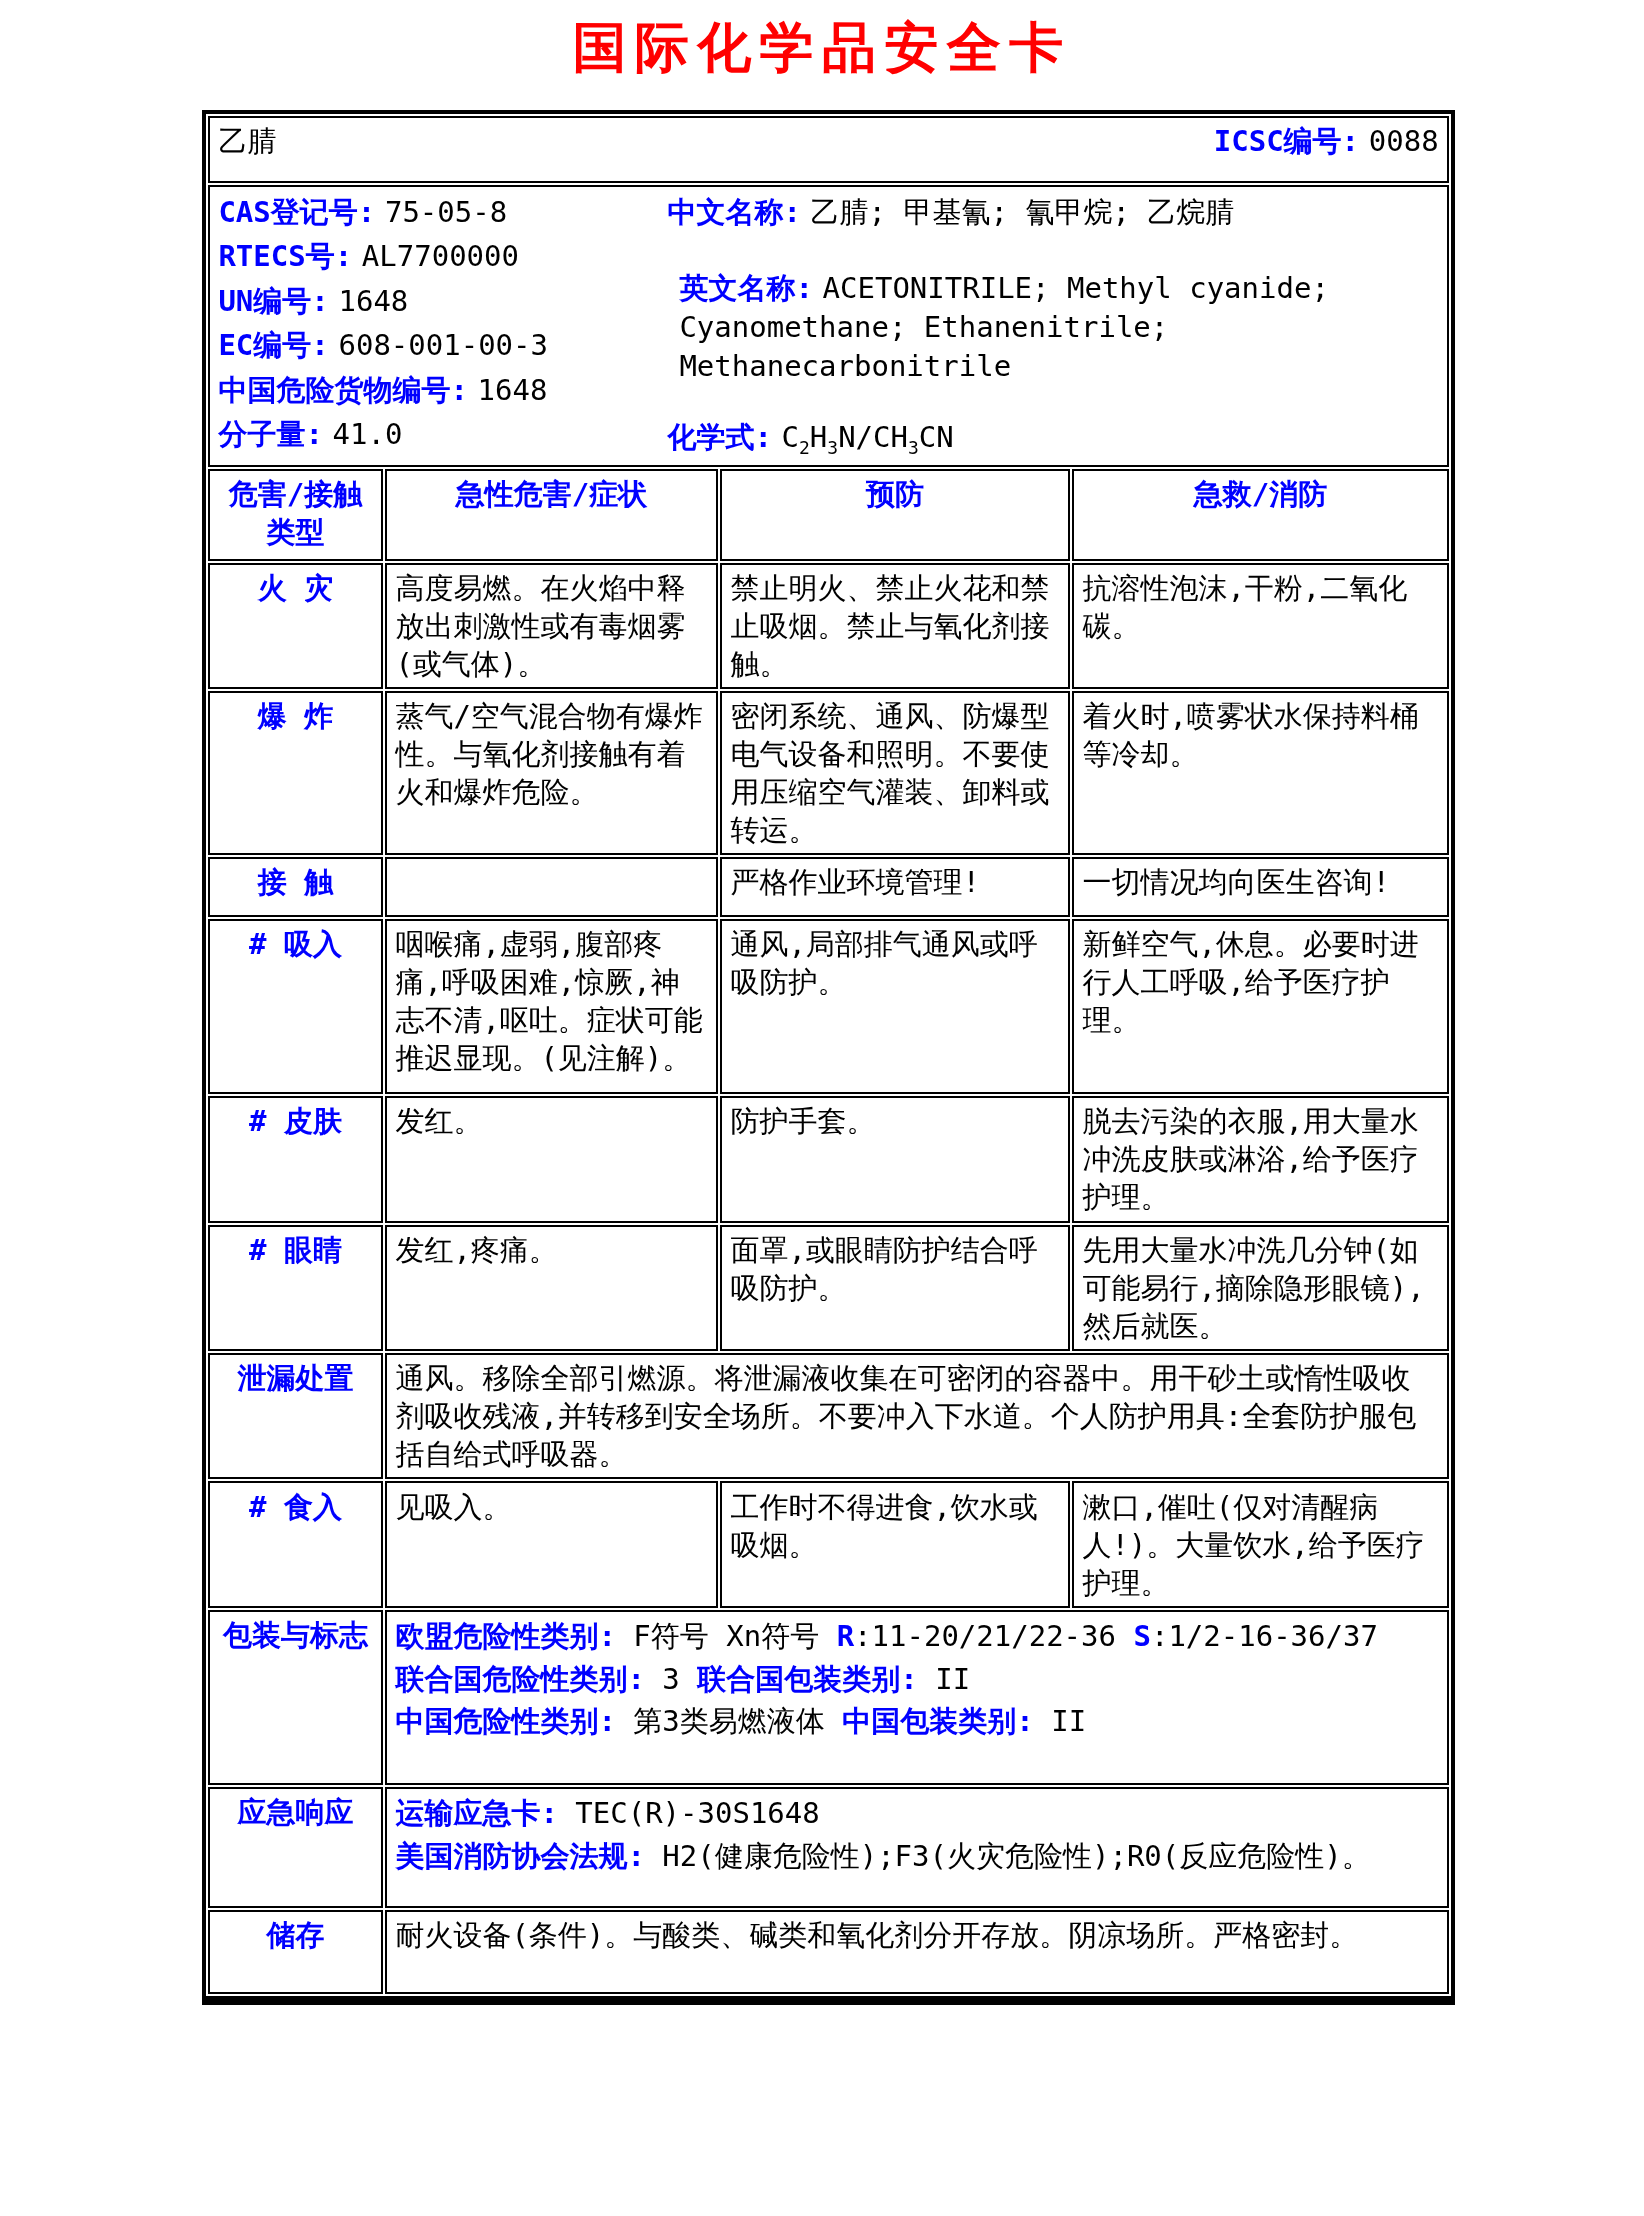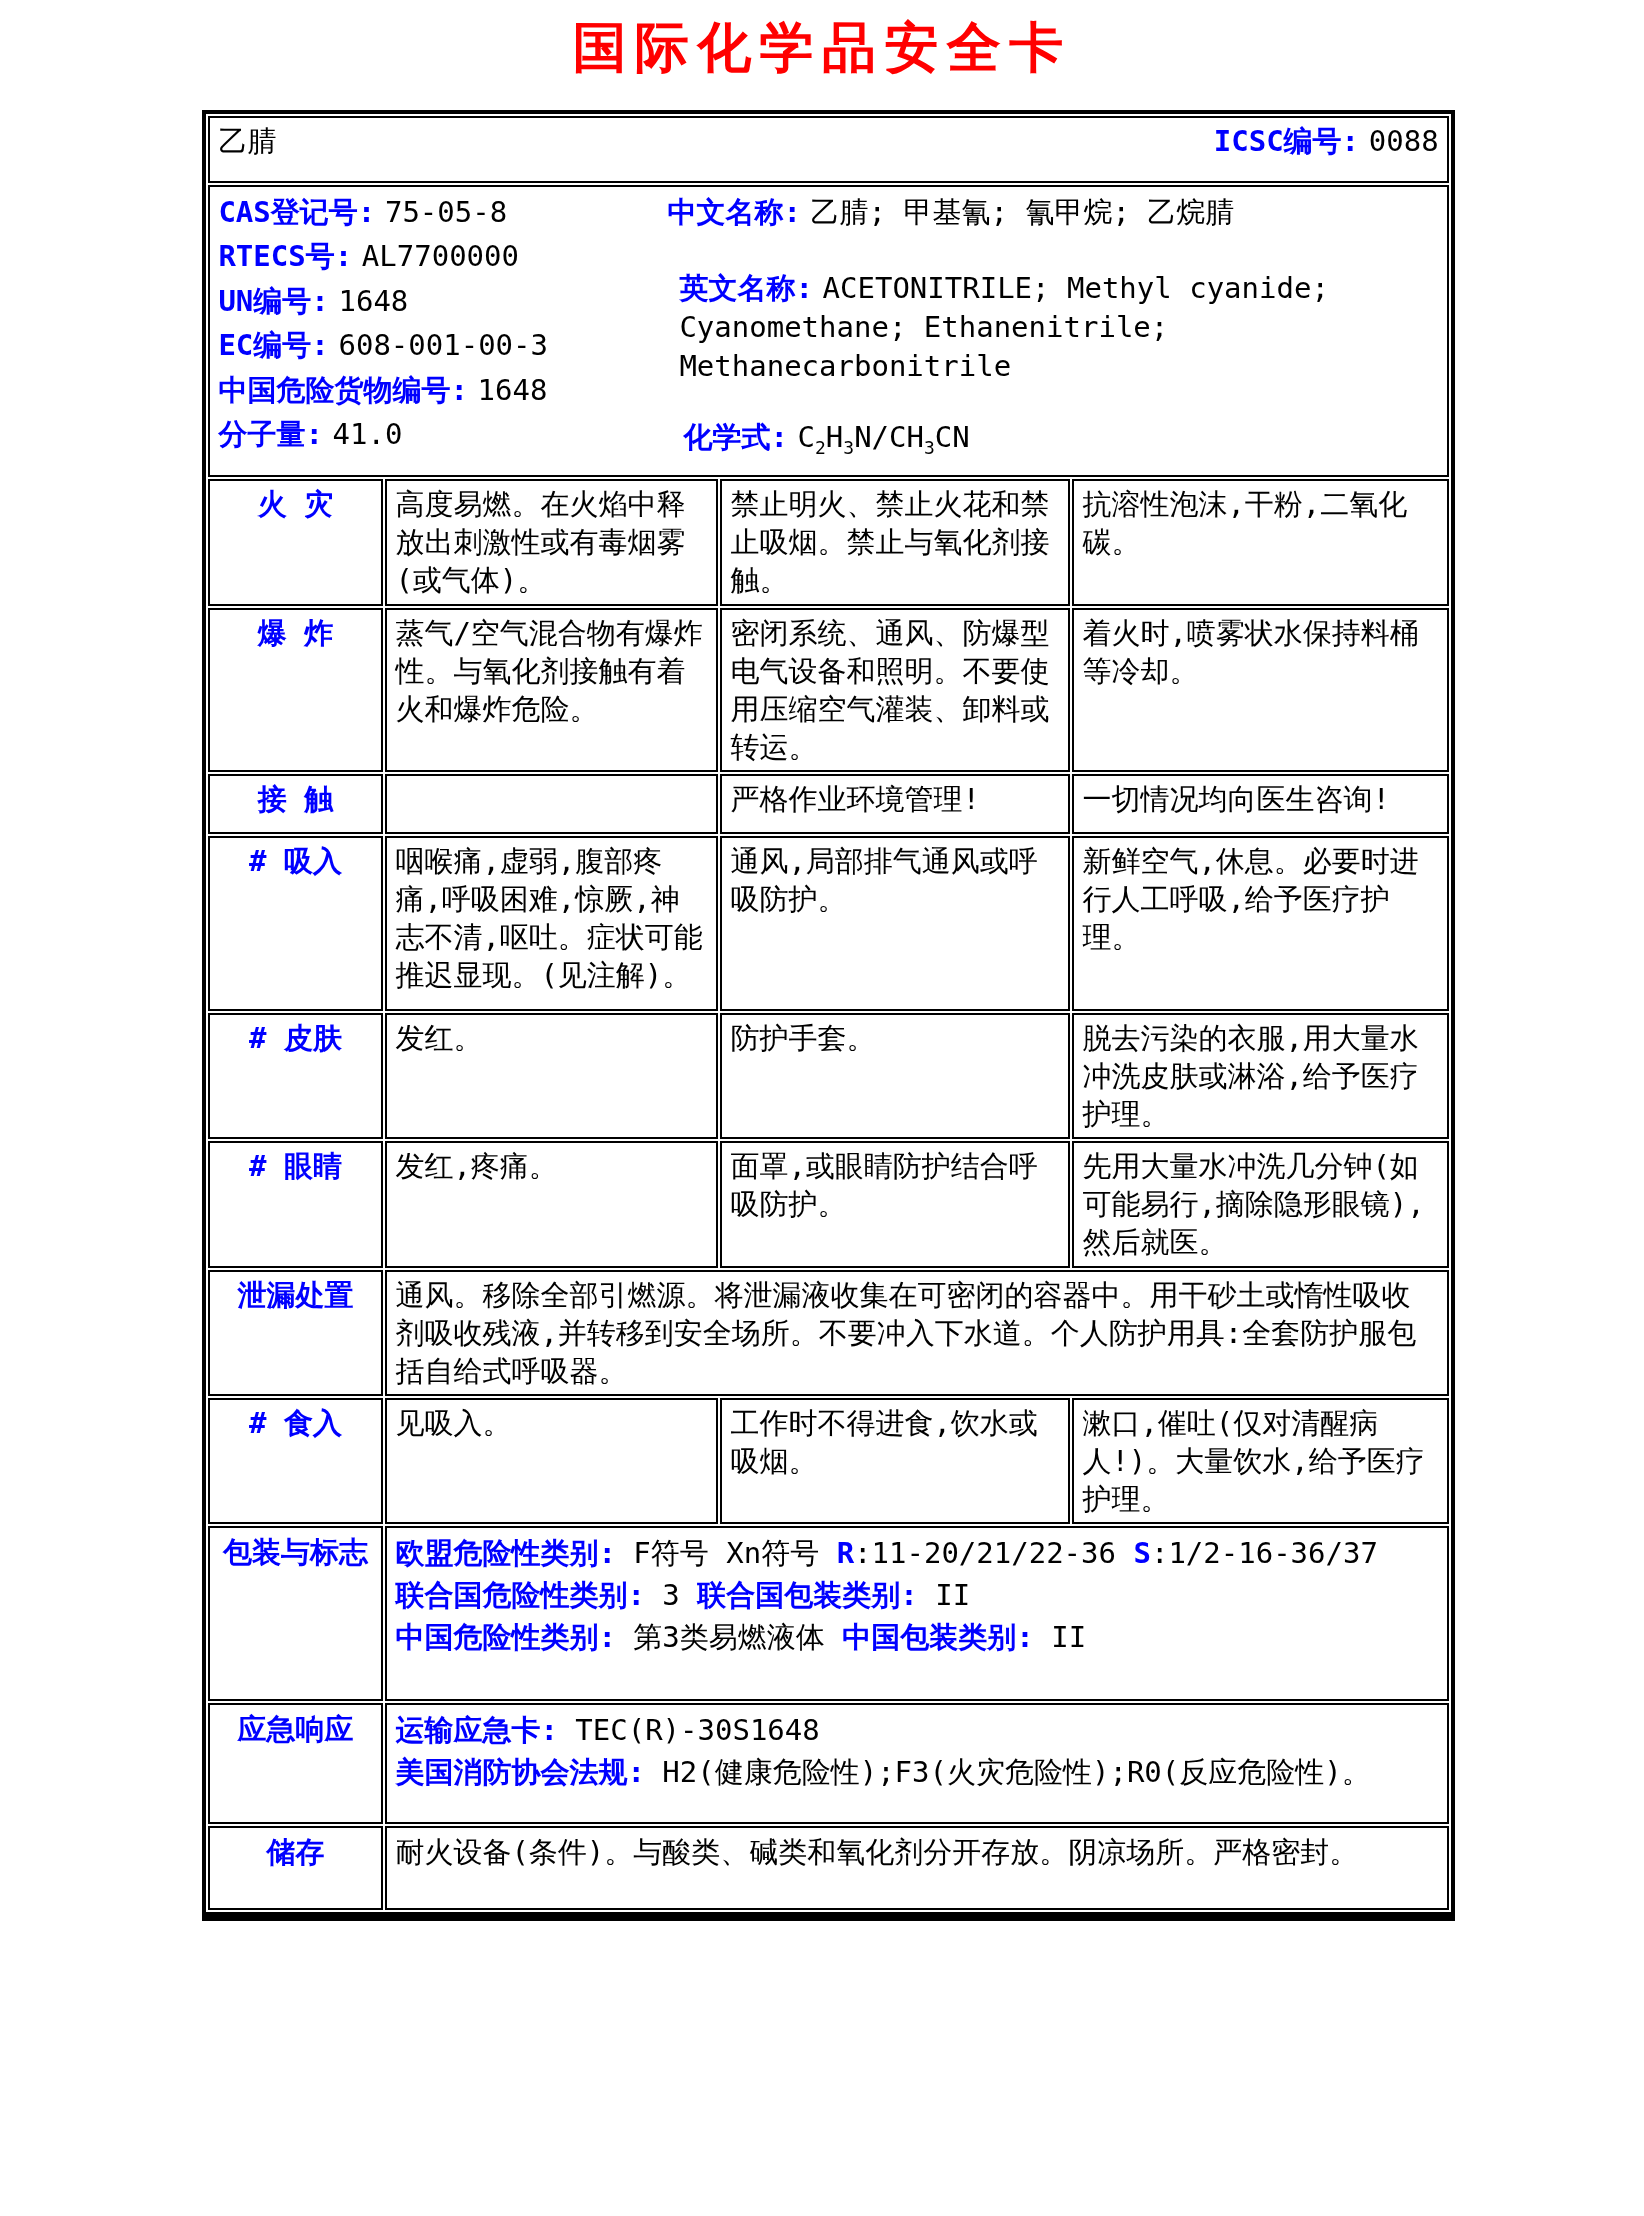--- a/index.html
+++ b/index.html
@@ -46,21 +46,21 @@
   
   .titlebar { display: flex; justify-content: space-between; align-items: center; height: 100%; }
   td.cell-titlebar { vertical-align: middle; }
   
   .id-wrap { display: flex; align-items: flex-start; }
   .id-left { width: 449px; flex: 0 0 449px; }
   .id-left .id-line { margin: 2.8px 0 8.4px 0; line-height: 36px; }
   .id-right { flex: 1 1 auto; }
   .id-right .cn-line { margin: 2.8px 0 39px 0; line-height: 36px; }
   .id-right .en-para { margin: 0 0 33px 12px; line-height: 39px; }
-  .id-right .formula-line { margin: 16px; line-height: 36px; }
+  .id-right .formula-line { margin: 0; line-height: 36px; }
   sub { font-size: 0.62em; line-height: 0; }
   
   td.th-cell {
     color: #0000ff; font-weight: bold;
     text-align: center; vertical-align: middle;
     font-size: 31px; line-height: 40px;
   }
   td.type-cell {
     color: #0000ff; font-weight: bold;
     text-align: center; vertical-align: middle;
@@ -126,20 +126,26 @@
               <span class="blue">英文名称:</span><span class="val">ACETONITRILE; Methyl cyanide; Cyanomethane; Ethanenitrile; Methanecarbonitrile</span>
             </p>
             <p class="formula-line">
               <span class="blue">化学式:</span><span class="val"><span>C</span><sub>2</sub><span>H</span><sub>3</sub><span>N/CH</span><sub>3</sub><span>CN</span></span>
             </p>
           </div>
         </div>
       </td>
     </tr>
 
+    <tr style="height:92px">
+      <td class="th-cell">危害/接触类型</td>
+      <td class="th-cell">急性危害/症状</td>
+      <td class="th-cell">预防</td>
+      <td class="th-cell">急救/消防</td>
+    </tr>
 
     <tr style="height:120px">
       <td class="type-cell">火 灾</td>
       <td>高度易燃。在火焰中释放出刺激性或有毒烟雾(或气体)。</td>
       <td>禁止明火、禁止火花和禁止吸烟。禁止与氧化剂接触。</td>
       <td>抗溶性泡沫,干粉,二氧化碳。</td>
     </tr>
 
     <tr style="height:156px">
       <td class="type-cell">爆 炸</td>

